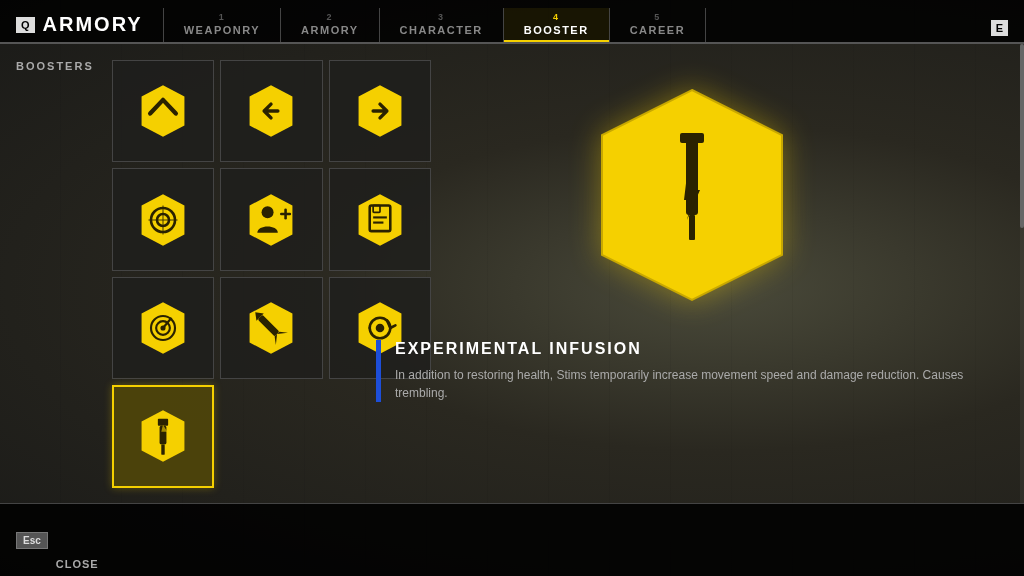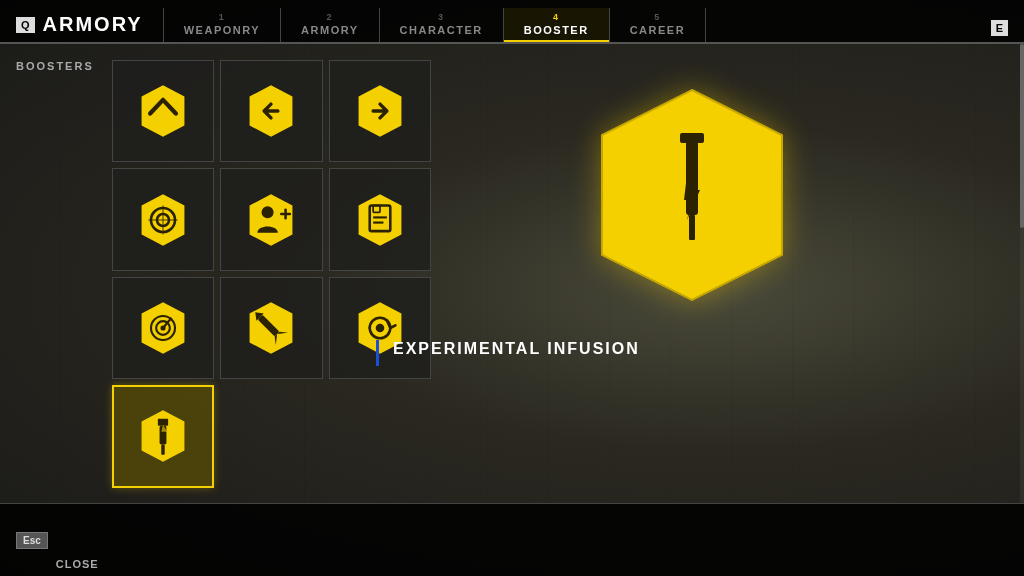--- a/index.html
+++ b/index.html
@@ -231,21 +231,21 @@
     .large-hex svg {
       width: 100%;
       height: 100%;
       filter: drop-shadow(0 0 15px rgba(245,208,0,0.4));
     }
 
     
     .description-section {
       width: 100%;
       padding: 0 10px;
-      border-left: 3px solid #1d4ed8;
+      border-left: 5px solid #1d4ed8;
       padding-left: 14px;
     }
 
     .item-name {
       color: #fff;
       font-size: 16px;
       font-weight: 900;
       letter-spacing: 2px;
       text-transform: uppercase;
       margin-bottom: 8px;
@@ -468,20 +468,21 @@
 
             <rect x="-3" y="20" width="6" height="25" rx="1" fill="#2a2200"></rect>
 
             <polygon points="-5,-20 5,-20 0,-5 8,-5 -5,25 0,5 -8,5" fill="#2a2200"></polygon>
           </g>
         </svg>
       </div>
 
       <div class="description-section">
         <div class="item-name">EXPERIMENTAL INFUSION</div>
+        <div class="item-desc">In addition to restoring health, Stims temporarily increase movement speed and damage reduction. Causes trembling.</div>
       </div>
     </div>
   </div>
 
   <div class="bottom-bar">
     <span class="esc-badge">Esc</span>
     <span class="close-label">CLOSE</span>
   </div>
 </div>
 

